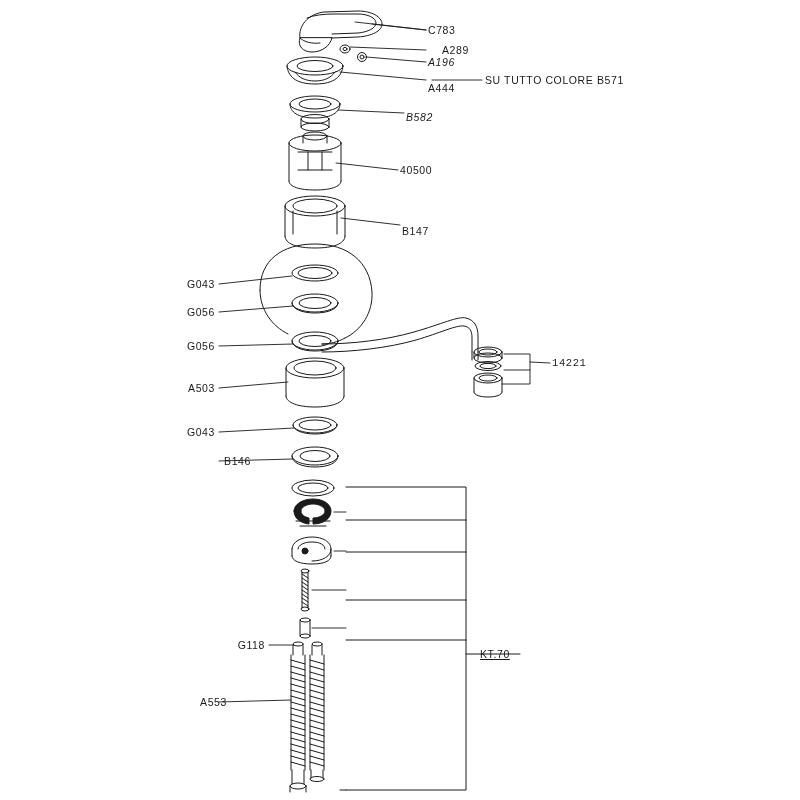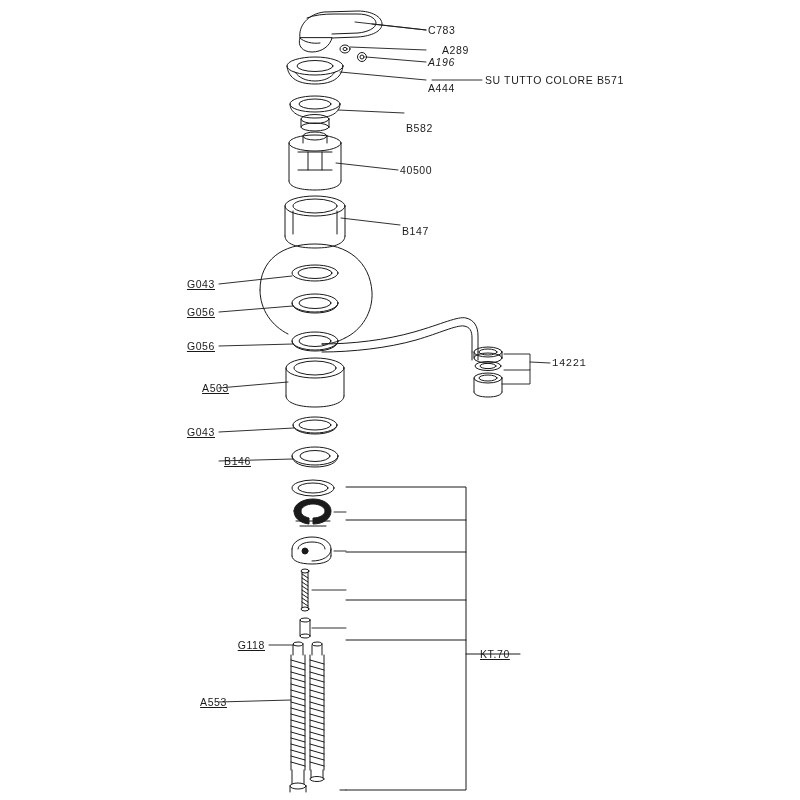--- a/index.html
+++ b/index.html
@@ -25,21 +25,21 @@
     height: 800px;
   }
   .lbl {
     position: absolute;
     font-family: "Liberation Sans", sans-serif;
     font-size: 10.5px;
     color: #1a1a1a;
     white-space: nowrap;
     letter-spacing: 0.6px;
   }
-  .lbl-r { transform: translate(-100%, -50%); text-decoration: underline; }
+  .lbl-r { transform: translate(-100%, -50%); }
   .lbl-l { transform: translate(0, -50%); }
 </style>
 </head>
 <body>
 
 <div id="sheet">
 
   <svg viewBox="0 0 800 800" xmlns="http://www.w3.org/2000/svg">
     <g fill="none" stroke="#1a1a1a" stroke-width="1" stroke-linecap="round" stroke-linejoin="round">
 
@@ -255,28 +255,28 @@
       </g>
 
     </g>
   </svg>
 
   <div class="lbl lbl-l" style="left:428px; top:30px;">C783</div>
   <div class="lbl lbl-l" style="left:408px; top:50px;margin-left:34px;">A289</div>
   <div class="lbl lbl-l" style="left:428px; top:62px;font-style:italic;">A196</div>
   <div class="lbl lbl-l" style="left:428px; top:88px;">A444</div>
   <div class="lbl lbl-l" style="left:485px; top:80px;">SU TUTTO COLORE  B571</div>
-  <div class="lbl lbl-l" style="left:406px; top:128px;">B582</div>
+  <div class="lbl lbl-l" style="left:406px; top:117px;font-style:italic;">B582</div>
   <div class="lbl lbl-l" style="left:400px; top:170px;text-align:center;">40500</div>
   <div class="lbl lbl-l" style="left:402px; top:231px;">B147</div>
 
   <div class="lbl lbl-r" style="left:215px; top:284px;">G043</div>
   <div class="lbl lbl-r" style="left:215px; top:312px;">G056</div>
   <div class="lbl lbl-r" style="left:215px; top:346px;">G056</div>
-  <div class="lbl lbl-r" style="left:229px; top:388px;text-align:center;">A503</div>
+  <div class="lbl lbl-r" style="left:215px; top:388px;text-align:center;">A503</div>
 
   <div class="lbl lbl-l" style="left:552px; top:363px;font-family:Liberation Mono, monospace;">14221</div>
 
   <div class="lbl lbl-r" style="left:215px; top:432px;">G043</div>
   <div class="lbl lbl-r" style="left:215px; top:461px;margin-left:36px;">B146</div>
   <div class="lbl lbl-r" style="left:265px; top:645px;padding-left:30px;">G118</div>
   <div class="lbl lbl-r" style="left:227px; top:702px;">A553</div>
   <div class="lbl lbl-l" style="left:480px; top:654px;text-decoration:underline;">KT.70</div>
 
 </div>

